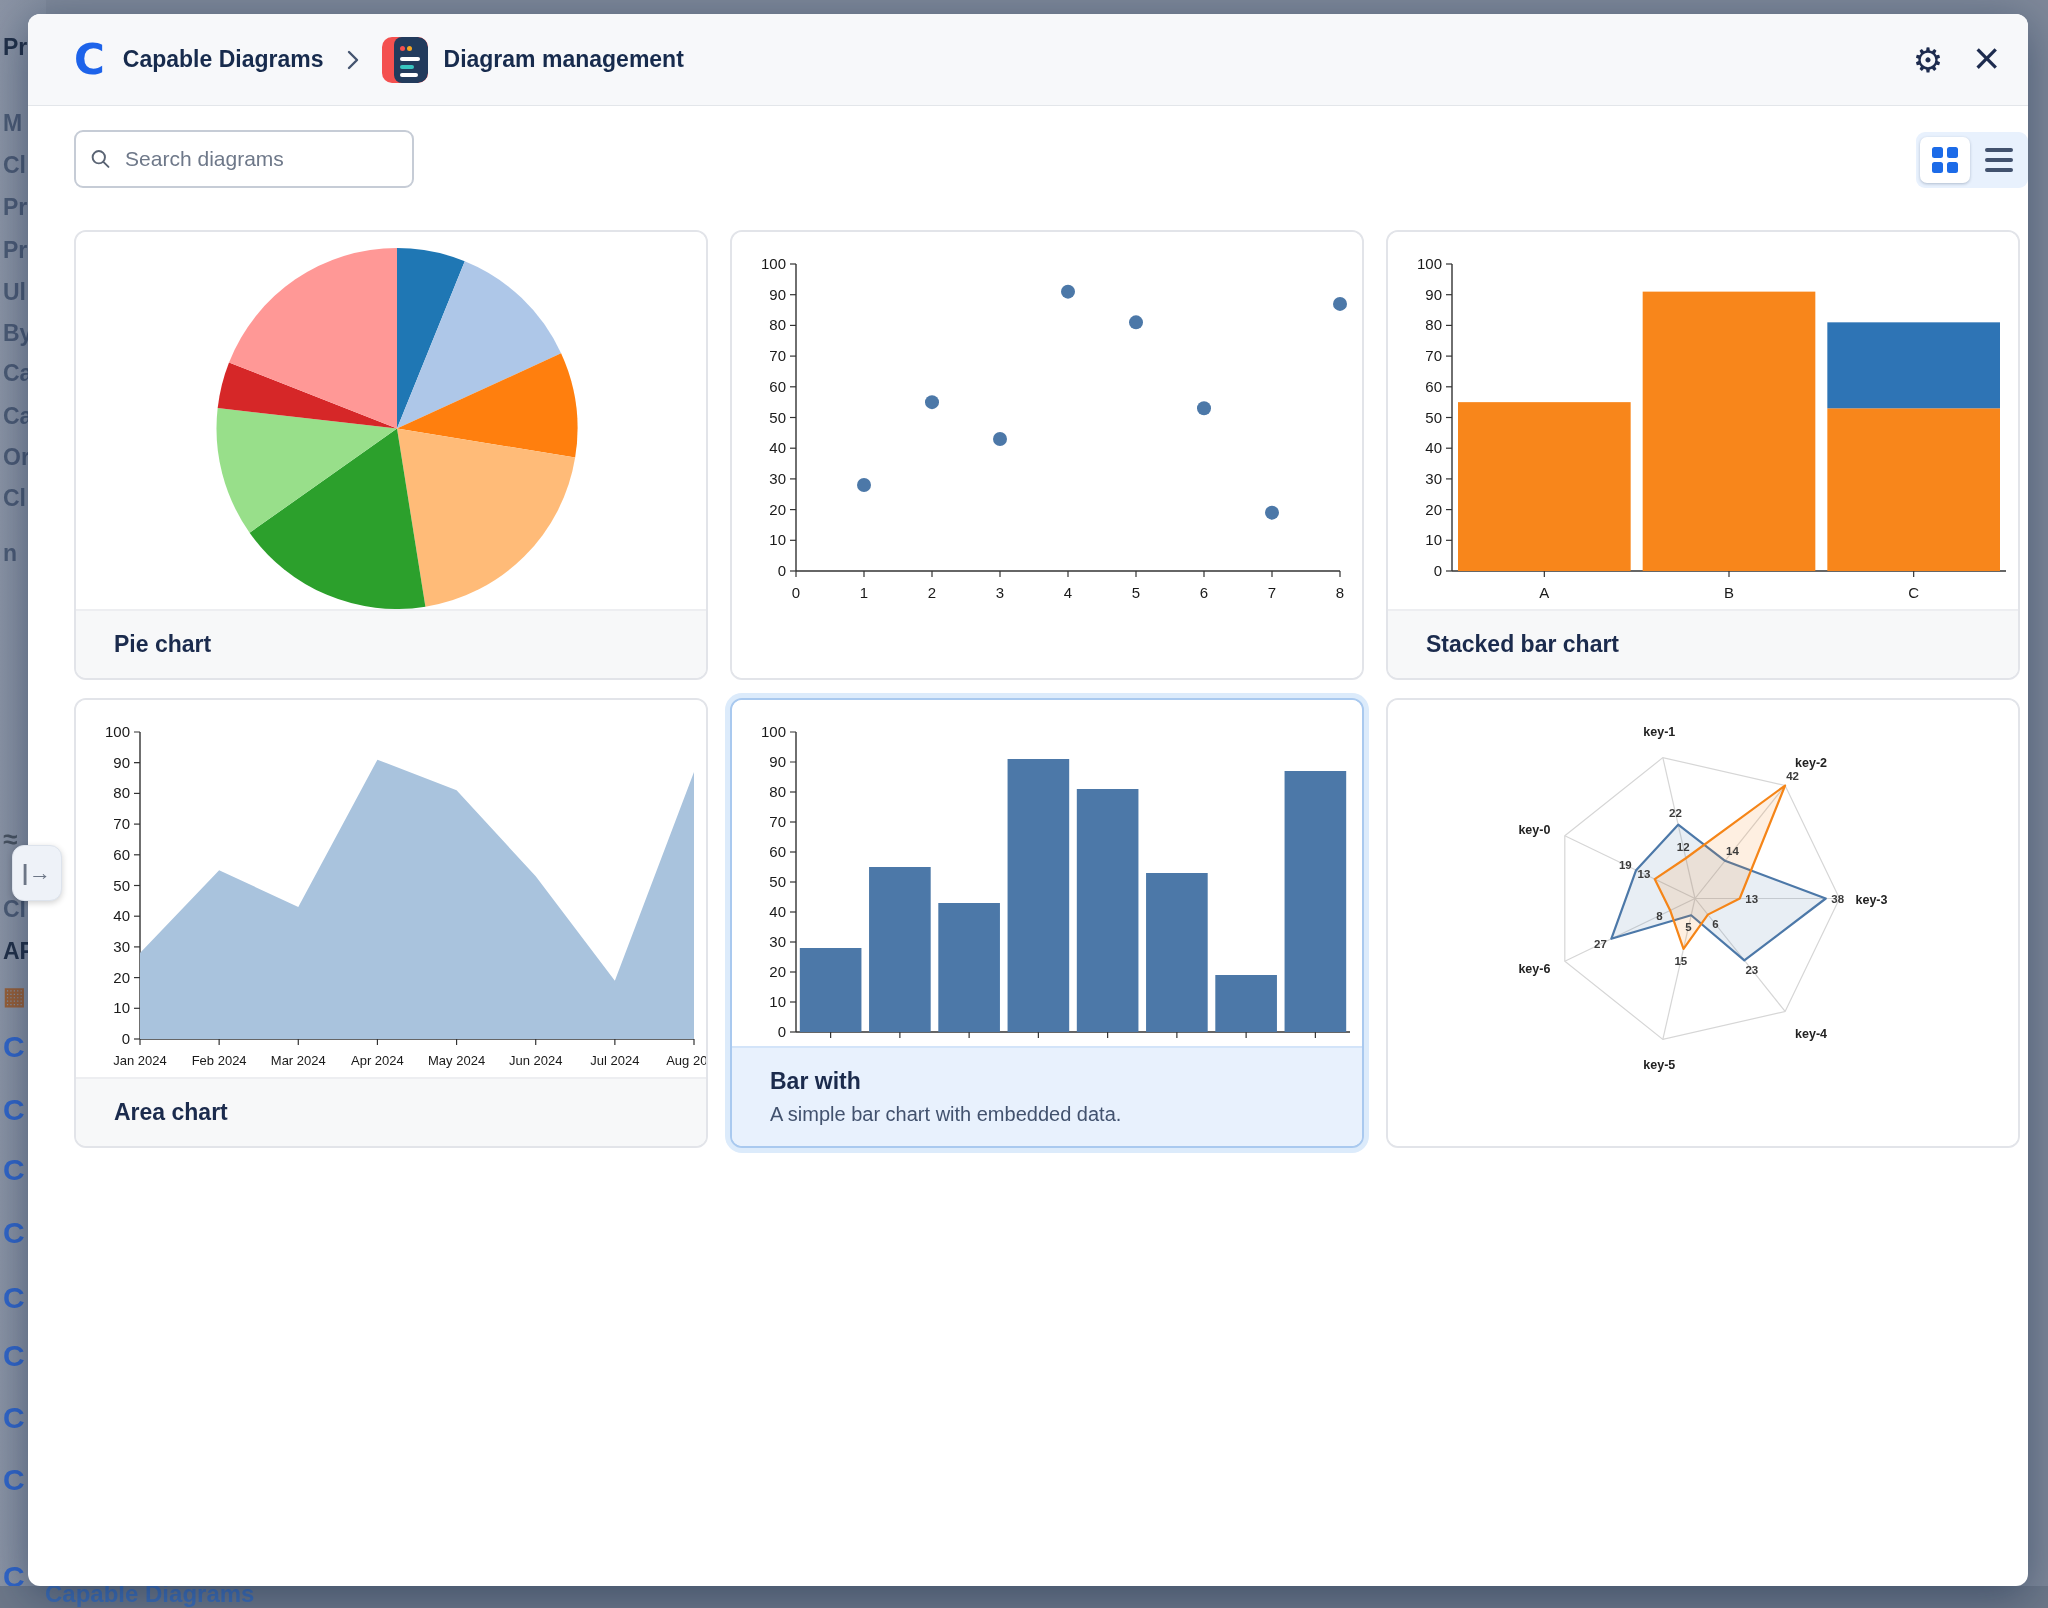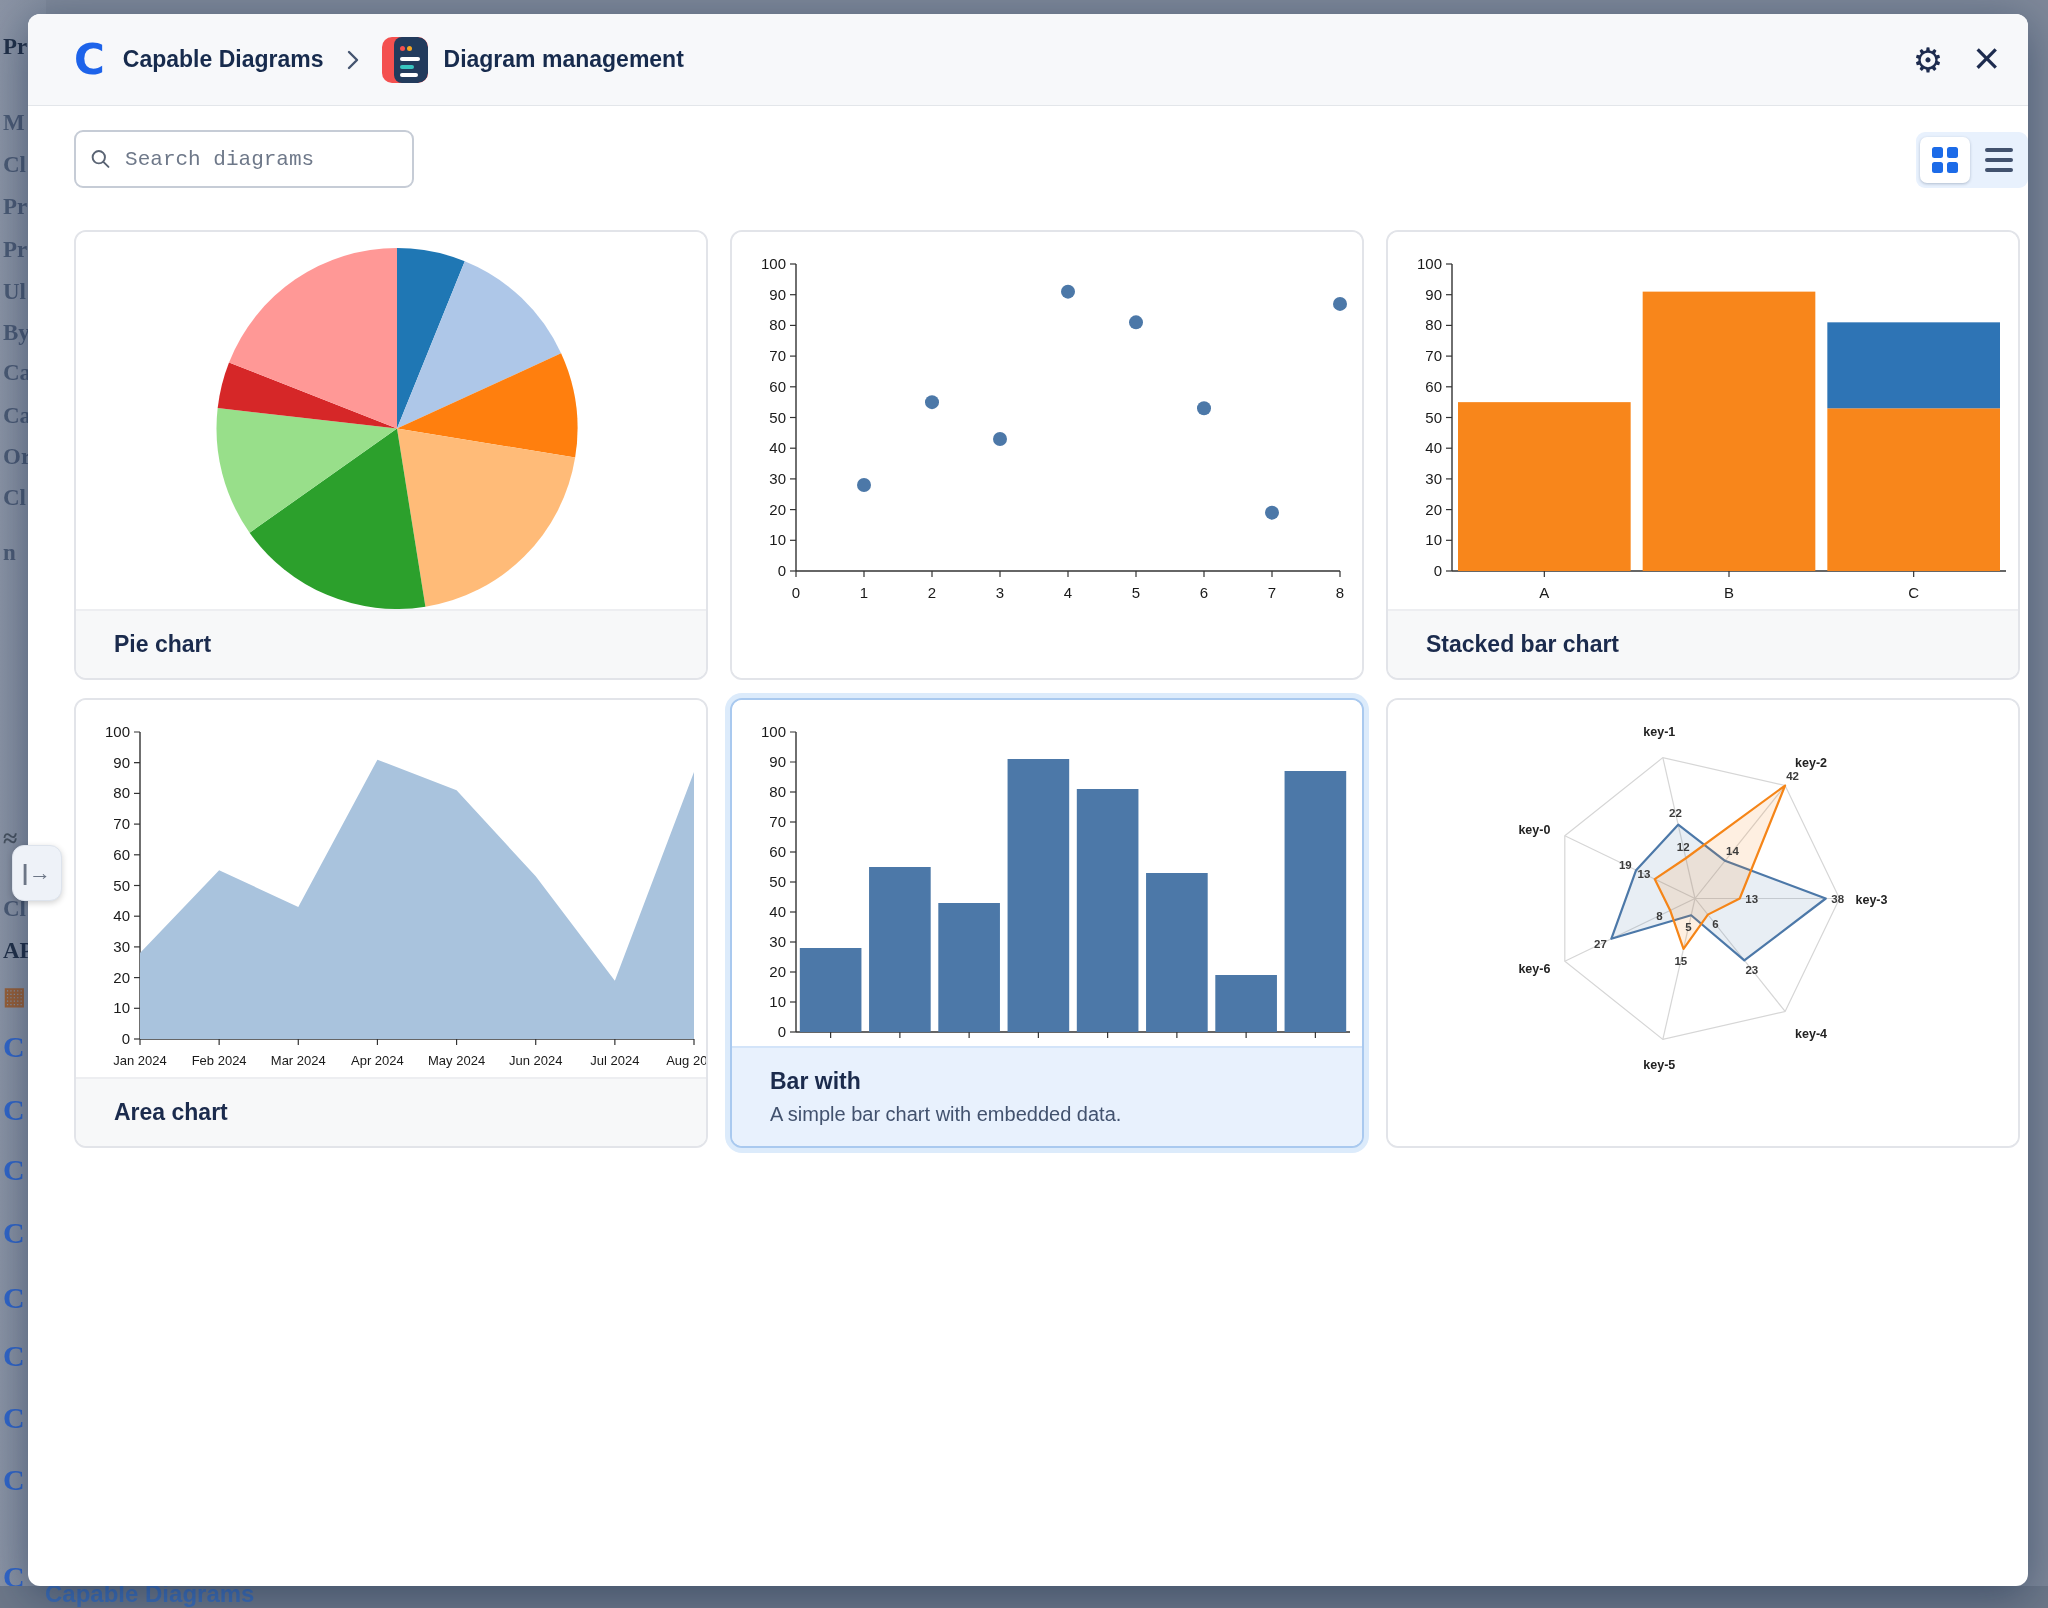--- a/index.html
+++ b/index.html
@@ -2,21 +2,21 @@
 <html><head>
 <meta charset="utf-8">
 <style>
   html,body{margin:0;padding:0;}
   body{width:2048px;height:1608px;position:relative;overflow:hidden;
        background:#7e8899;font-family:"Liberation Sans",sans-serif;}
 
   
   .backdrop{position:absolute;inset:0;}
   #left-rail{position:absolute;left:0;top:0;width:46px;height:1608px;
-             background:linear-gradient(90deg,#8b94a5 0%,#848e9f 100%);font-family:Liberation Serif, serif;}
+             background:linear-gradient(90deg,#8b94a5 0%,#848e9f 100%);}
   .rail-item{position:absolute;left:3px;font-weight:600;font-size:23px;color:#243655;opacity:.6;white-space:nowrap;}
   .rail-item.b{font-weight:800;opacity:.85;color:#101f38;}
   .rail-item.c{color:#1558d6;font-weight:800;font-size:30px;opacity:.75;}
   .rail-item.g{color:#39434f;opacity:.8;font-size:26px;}
   .rail-item.br{color:#9a5b2d;opacity:.9;font-size:24px;}
   .bottom-band{position:absolute;left:0;top:1586px;width:2048px;height:22px;background:#6d7889;}
   .bottom-link{position:absolute;left:45px;top:1580px;font-size:24px;font-weight:700;color:#2f6bc7;opacity:.75;z-index:1;}
 
   
   .sidebar-handle{position:absolute;left:12px;top:845px;width:48px;height:54px;z-index:6;
@@ -42,21 +42,21 @@
   .app-icon .l2{left:40%;top:28px;width:14px;background:#39c6c0;}
   .app-icon .l3{left:40%;top:36px;width:18px;background:#ffffff;}
   .header-right{margin-left:auto;display:flex;align-items:center;gap:30px;}
   .hicon{color:#1d2b4e;cursor:pointer;line-height:1;}
   .gear{font-size:34px;} .close-x{font-size:46px;font-weight:400;margin-top:-4px;}
 
   
   .search-box{position:absolute;left:46px;top:116px;width:340px;height:58px;box-sizing:border-box;
       border:2px solid #c6ccd6;border-radius:9px;background:#fff;display:flex;align-items:center;padding:0 14px;gap:12px;}
   .search-box input{border:none;outline:none;font-size:21px;color:#a21caf;width:100%;background:transparent;
-      font-family:Liberation Mono, monospace;}
+      font-family:Liberation Sans, sans-serif;}
   .search-box input::placeholder{color:#6e7889;}
   .view-toggle{position:absolute;left:1888px;top:118px;width:112px;height:56px;background:#e8f1fd;border-radius:9px;
       display:flex;align-items:center;justify-content:space-between;padding:4px;box-sizing:border-box;}
   .grid-btn{width:50px;height:46px;background:#fff;border-radius:7px;box-shadow:0 1px 3px rgba(9,30,66,.25);
       display:flex;align-items:center;justify-content:center;cursor:pointer;}
   .grid-ic{display:grid;grid-template-columns:11px 11px;gap:4px;}
   .grid-ic i{width:11px;height:11px;background:#1c6be8;border-radius:2.5px;}
   .list-btn{width:50px;height:46px;display:flex;flex-direction:column;align-items:center;justify-content:center;gap:6px;cursor:pointer;}
   .list-btn i{width:28px;height:4px;background:#42526e;border-radius:2px;}
 

